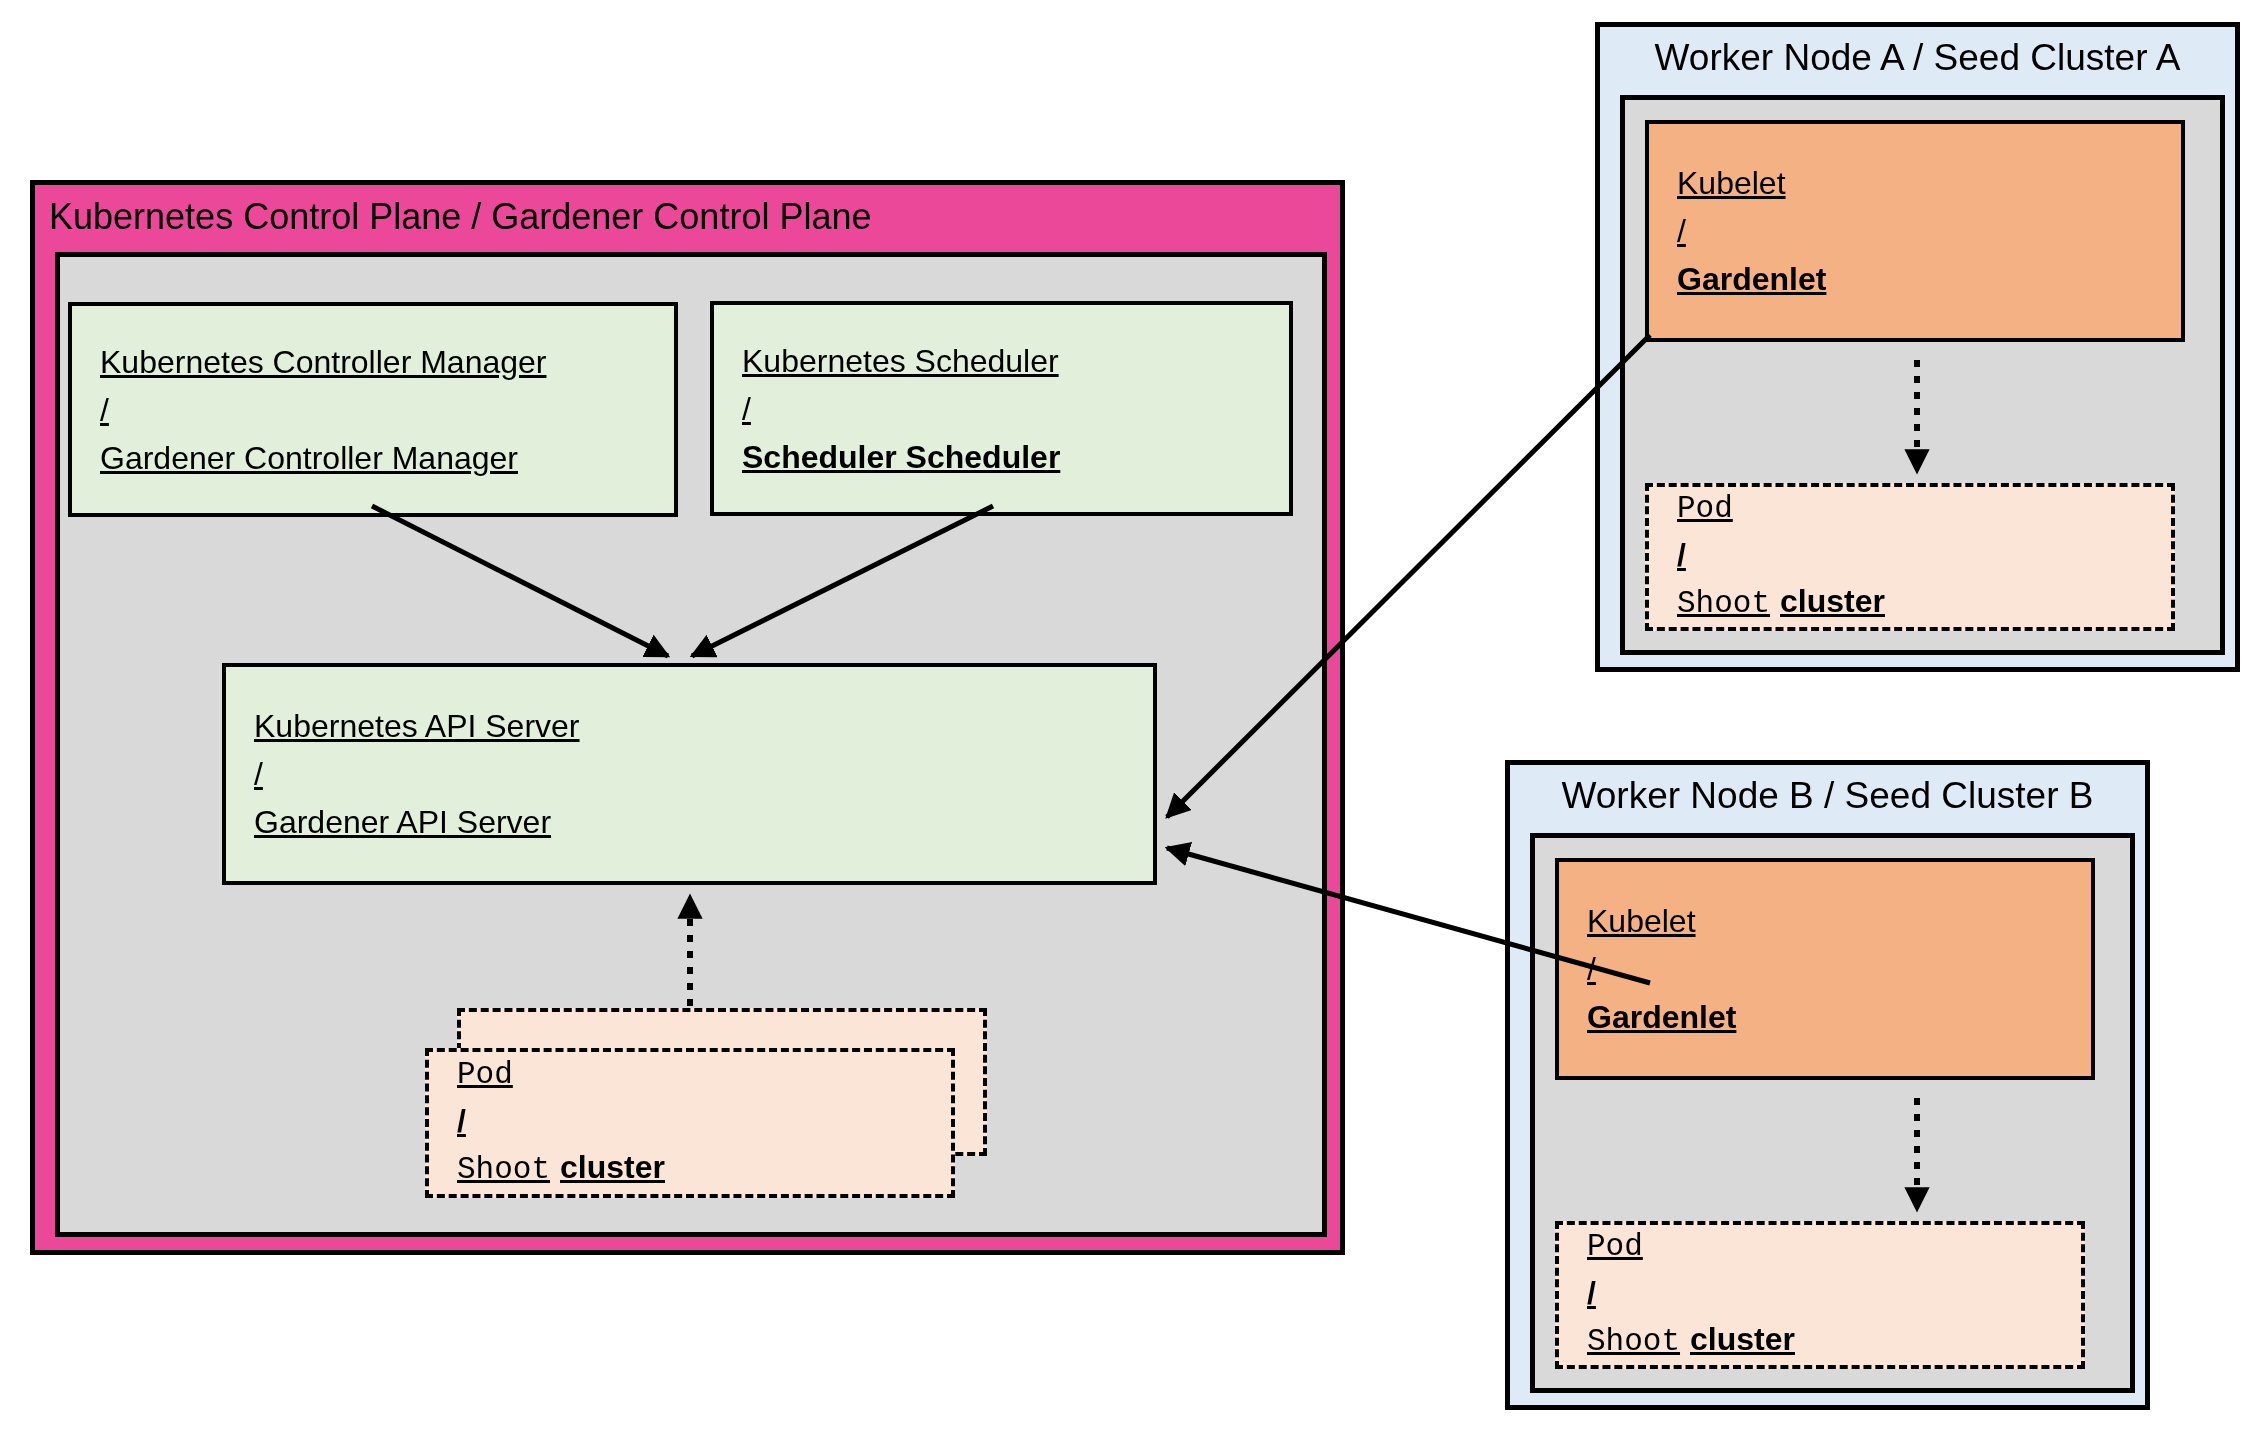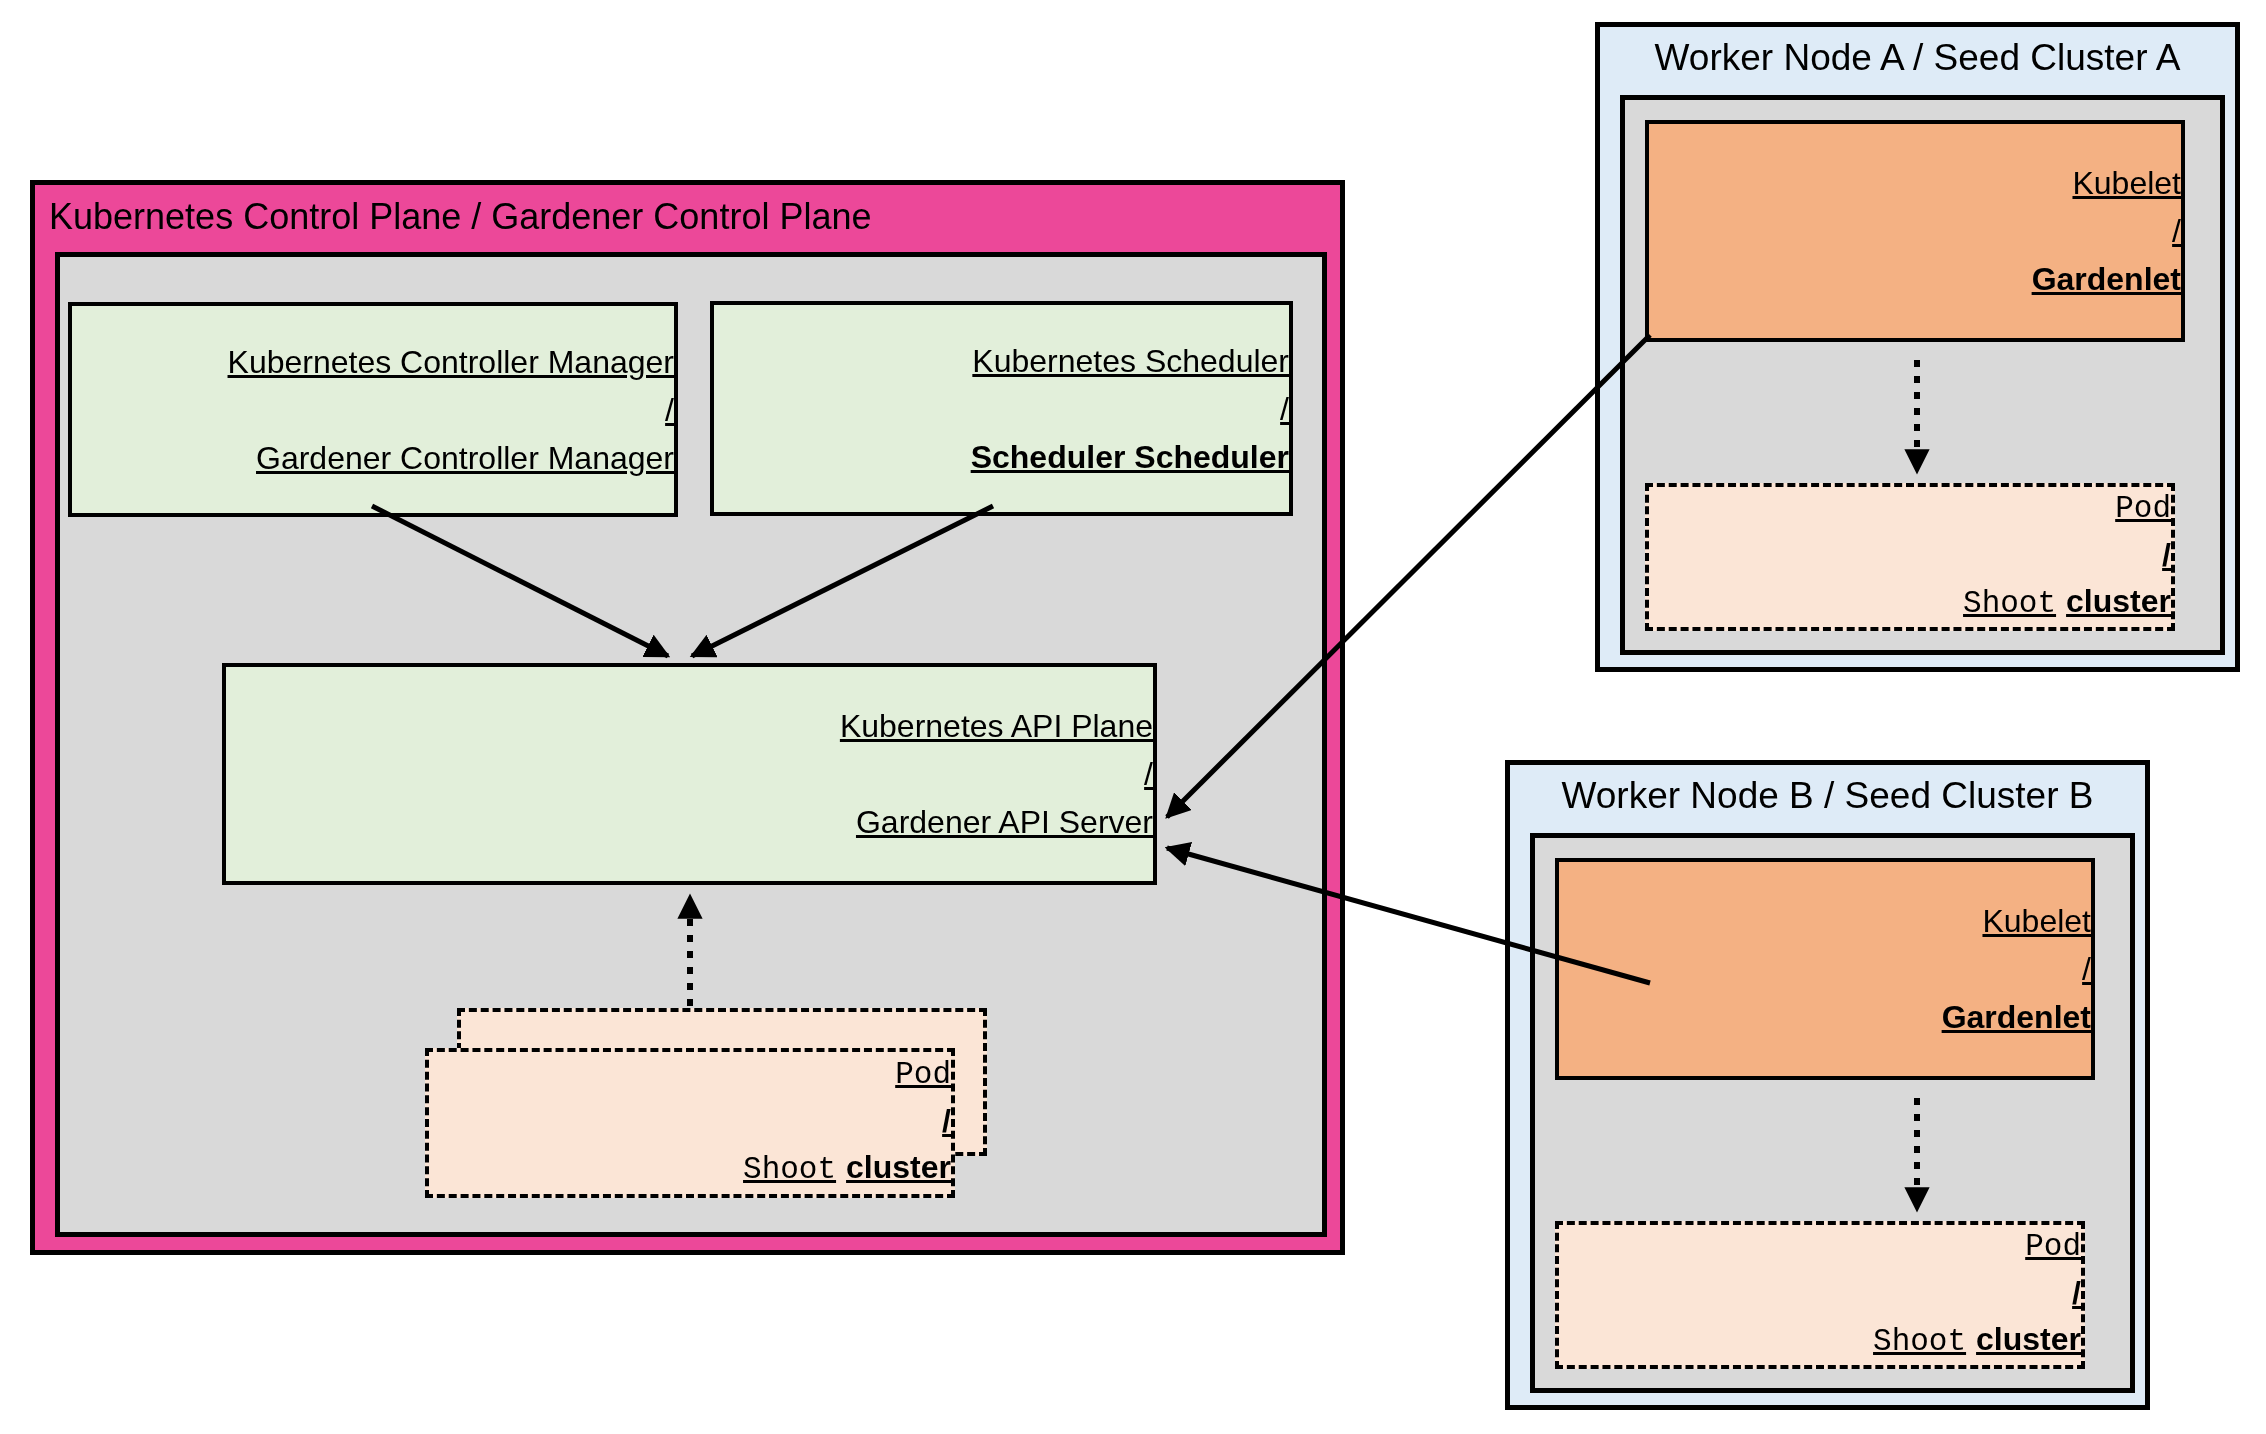--- a/index.html
+++ b/index.html
@@ -24,22 +24,22 @@
   
   .worker{width:645px;height:650px;background:#DEEBF7;border:5px solid #000;}
   .worker-a{left:1595px;top:22px;}
   .worker-b{left:1505px;top:760px;}
   .worker-title{position:absolute;left:0;top:10px;width:100%;text-align:center;font-size:37px;white-space:nowrap;}
   .worker-gray{position:absolute;left:20px;top:68px;width:595px;height:550px;background:#D9D9D9;border:5px solid #000;}
   .kubelet-box{left:20px;top:20px;width:540px;height:222px;background:#F4B183;border:4px solid #000;}
   .worker-pod{left:20px;top:383px;width:530px;height:148px;}
 
   
-  .lines{display:flex;flex-direction:column;justify-content:center;align-items:flex-end;
-         width:100%;height:100%;font-size:32px;line-height:1.5;text-align:center;}
+  .lines{display:flex;flex-direction:column;justify-content:center;align-items:flex-start;
+         width:100%;height:100%;font-size:32px;line-height:1.5;text-align:center;padding-left:28px;}
   .bold{font-weight:bold;}
   .mono{font-family:"Liberation Mono","DejaVu Sans Mono",monospace;font-size:31px;}
   .heavy{font-weight:600;}
   .mixed{display:flex;gap:10px;align-items:baseline;}
 
   
   .arrow-layer{position:absolute;left:0;top:0;z-index:6;pointer-events:none;}
 </style>
 </head>
 <body>
@@ -62,21 +62,21 @@
       <div class="abs gbox sched-box">
         <div class="lines">
           <span>Kubernetes Scheduler</span>
           <span>/</span>
           <span class="bold">Scheduler Scheduler</span>
         </div>
       </div>
 
       <div class="abs gbox api-box">
         <div class="lines">
-          <span>Kubernetes API Plane</span>
+          <span>Kubernetes API Server</span>
           <span>/</span>
           <span>Gardener API Server</span>
         </div>
       </div>
 
       <div class="abs podbox pod-back"></div>
 
       <div class="abs podbox pod-front">
         <div class="lines" style="line-height:1.45;">
           <span class="mono">Pod</span>

